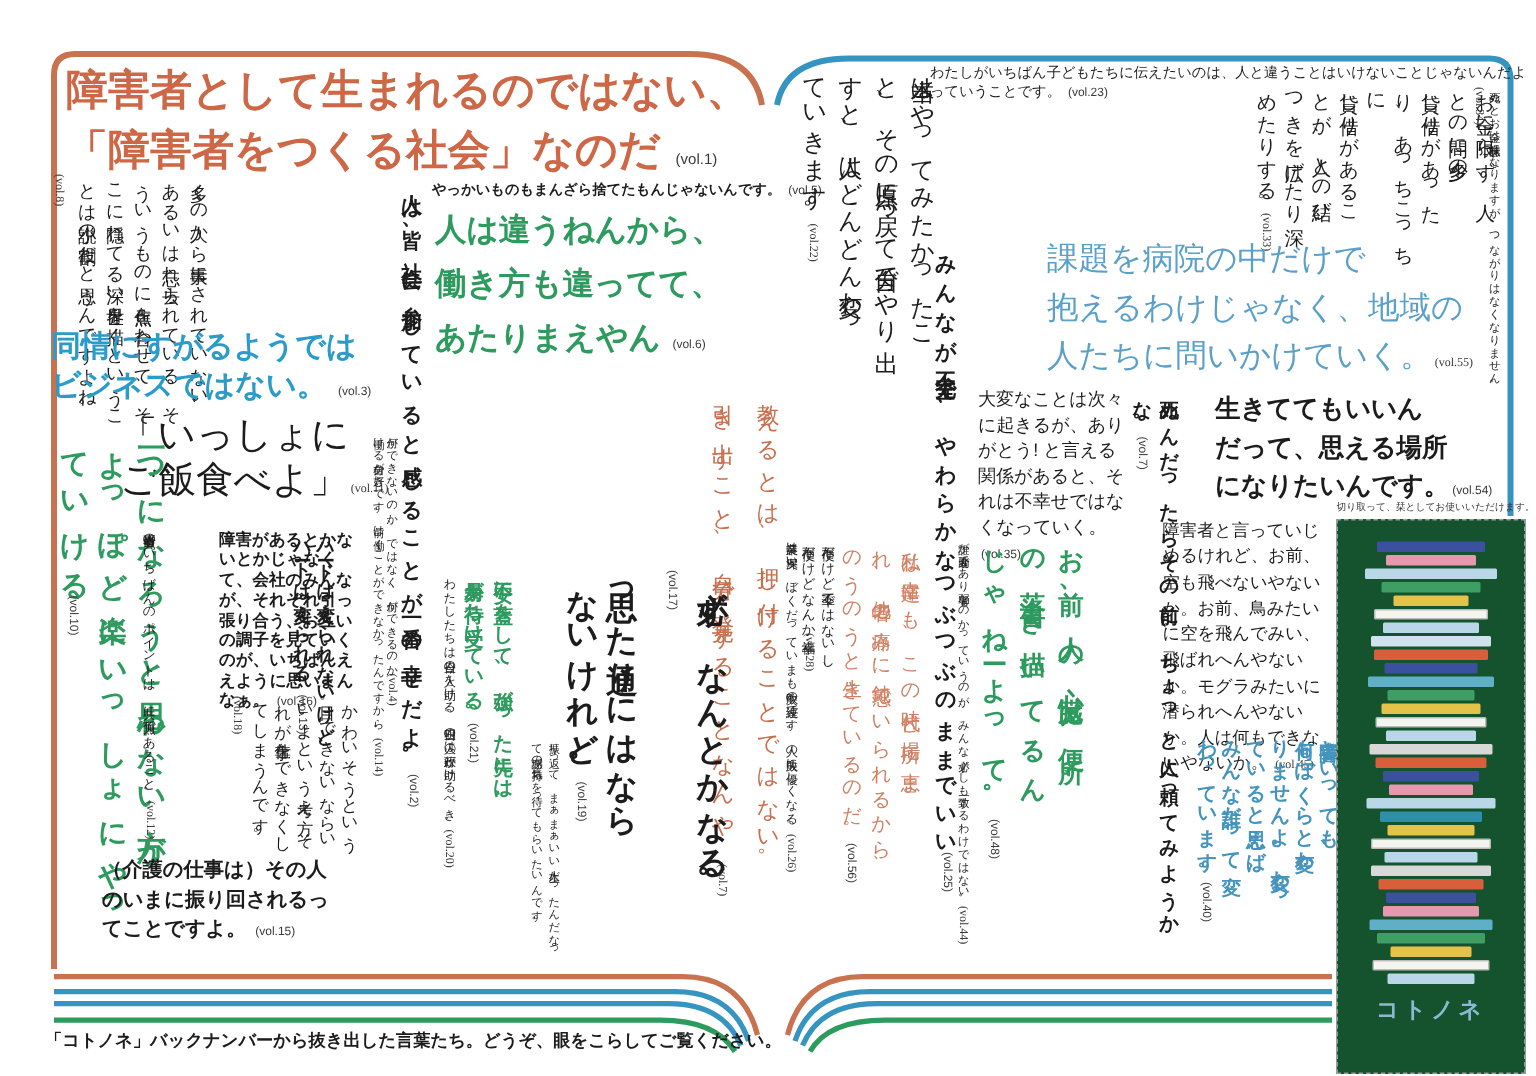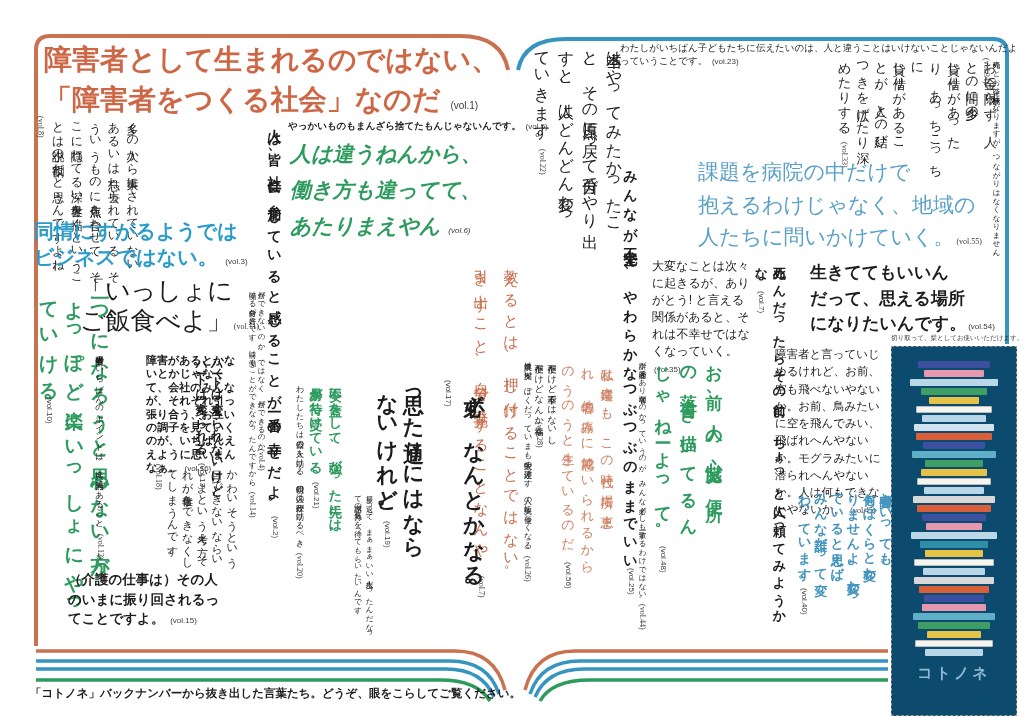--- a/index.html
+++ b/index.html
@@ -10,21 +10,21 @@
   .v{writing-mode:vertical-rl;text-orientation:mixed;}
   .txt{white-space:pre-line;}
   .vol{font-size:8px;font-weight:400;color:#3a3a3a;letter-spacing:0;padding:2px;}
   .serif{font-family:"Liberation Serif",serif;}
   .sans{font-family:"Liberation Sans",sans-serif;}
 
   #q01{left:44px;top:40px;width:470px;font-weight:bold;font-size:28px;line-height:1.42;color:#cd6746;}
   #q01 .vol{font-size:10px;}
   #q08{left:30px;top:114px;height:168px;font-size:12px;line-height:1.55;}
   #q05{left:288px;top:120px;font-weight:bold;font-size:9.5px;}
-  #q06{left:290px;top:136px;font-weight:bold;font-size:21px;line-height:1.72;color:#2e9b5e;font-style:italic;}
+  #q06{left:290px;top:136px;font-weight:bold;font-size:21px;line-height:1.72;color:#2e9b5e;}
   #q09{left:290px;top:250px;font-size:15px;line-height:1.85;}
   #q07{left:466px;top:258px;height:388px;font-size:15px;line-height:2.0;letter-spacing:4px;color:#c96f4e;}
   #q03{left:34px;top:218px;font-weight:bold;font-size:20px;line-height:1.32;color:#2b9cc9;}
   #q11{left:80px;top:276px;font-size:25px;line-height:1.2;}
   #q10{left:36px;top:288px;height:338px;font-weight:bold;font-size:19px;line-height:1.35;letter-spacing:5px;color:#2e9b5e;}
   #q12{left:94px;top:350px;height:225px;font-size:8.5px;}
   #q16{left:106px;top:354px;width:96px;font-weight:bold;font-size:11px;line-height:1.22;margin-left:40px;}
   #q13{left:193px;top:353px;height:166px;font-weight:bold;font-size:12px;line-height:1.3;}
   #q18{left:150px;top:462px;height:110px;font-size:11px;line-height:1.35;}
   #q15{left:68px;top:570px;width:195px;font-weight:bold;font-size:13.5px;line-height:1.45;}
@@ -53,21 +53,21 @@
   #q48{left:650px;top:354px;height:292px;font-weight:bold;font-size:17px;line-height:1.5;letter-spacing:7px;color:#2e9b5e;}
   #q44{left:637px;top:356px;height:292px;font-size:7.5px;}
   #q56{left:558px;top:358px;height:278px;font-size:13px;line-height:1.5;letter-spacing:2px;color:#d08063;}
   #q28{left:532px;top:358px;height:288px;font-size:9px;line-height:1.45;}
   #q26{left:521px;top:356px;height:292px;font-size:8px;}
 
   #footer-caption{position:absolute;left:30px;top:686px;font-weight:bold;font-size:11.5px;color:#1c1c1c;}
 
   #bookmark{position:absolute;left:891px;top:334px;width:128px;height:383px;}
   #bookmark-caption{font-size:6.5px;color:#333;white-space:nowrap;}
-  #bookmark-box{margin-top:3px;border:1px dashed #9a9a9a;width:124px;height:368px;background:#0c4a6e;
+  #bookmark-box{margin-top:3px;border:1px dashed #9a9a9a;width:124px;height:368px;background:#14532d;
                 display:flex;flex-direction:column;align-items:center;}
   #book-stack{margin-top:14px;display:flex;flex-direction:column;align-items:center;width:100%;}
   .spine{height:7px;margin-bottom:2px;border-radius:1px;}
   .spine.lite{border:1px solid #bbb;height:5px;}
   #logo{margin-top:6px;font-weight:bold;font-size:15px;letter-spacing:3px;color:#8db8d4;
         font-family:"Liberation Sans",sans-serif;}
 </style>
 </head>
 <body>
 

